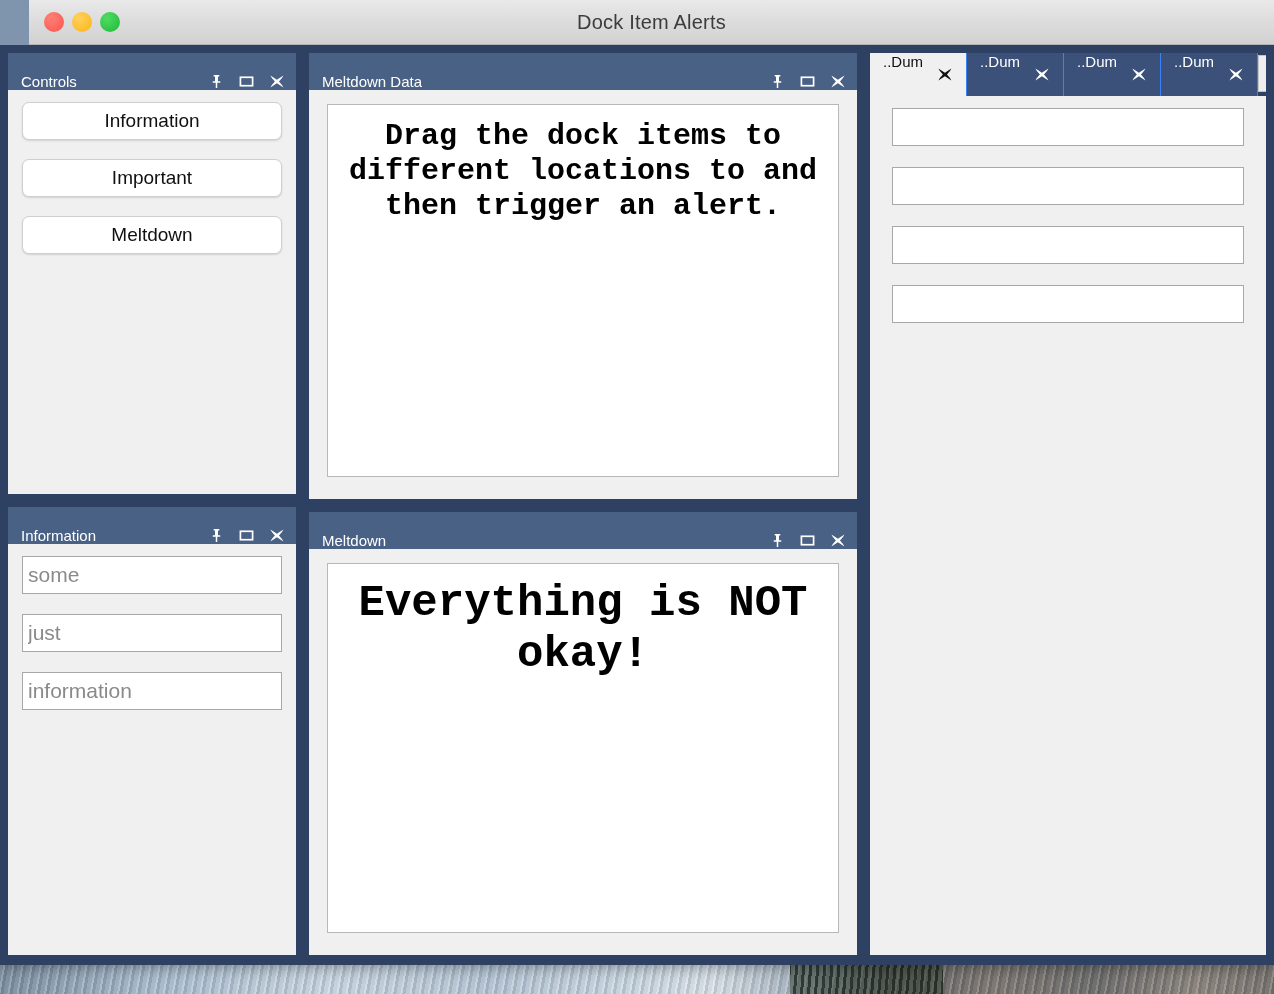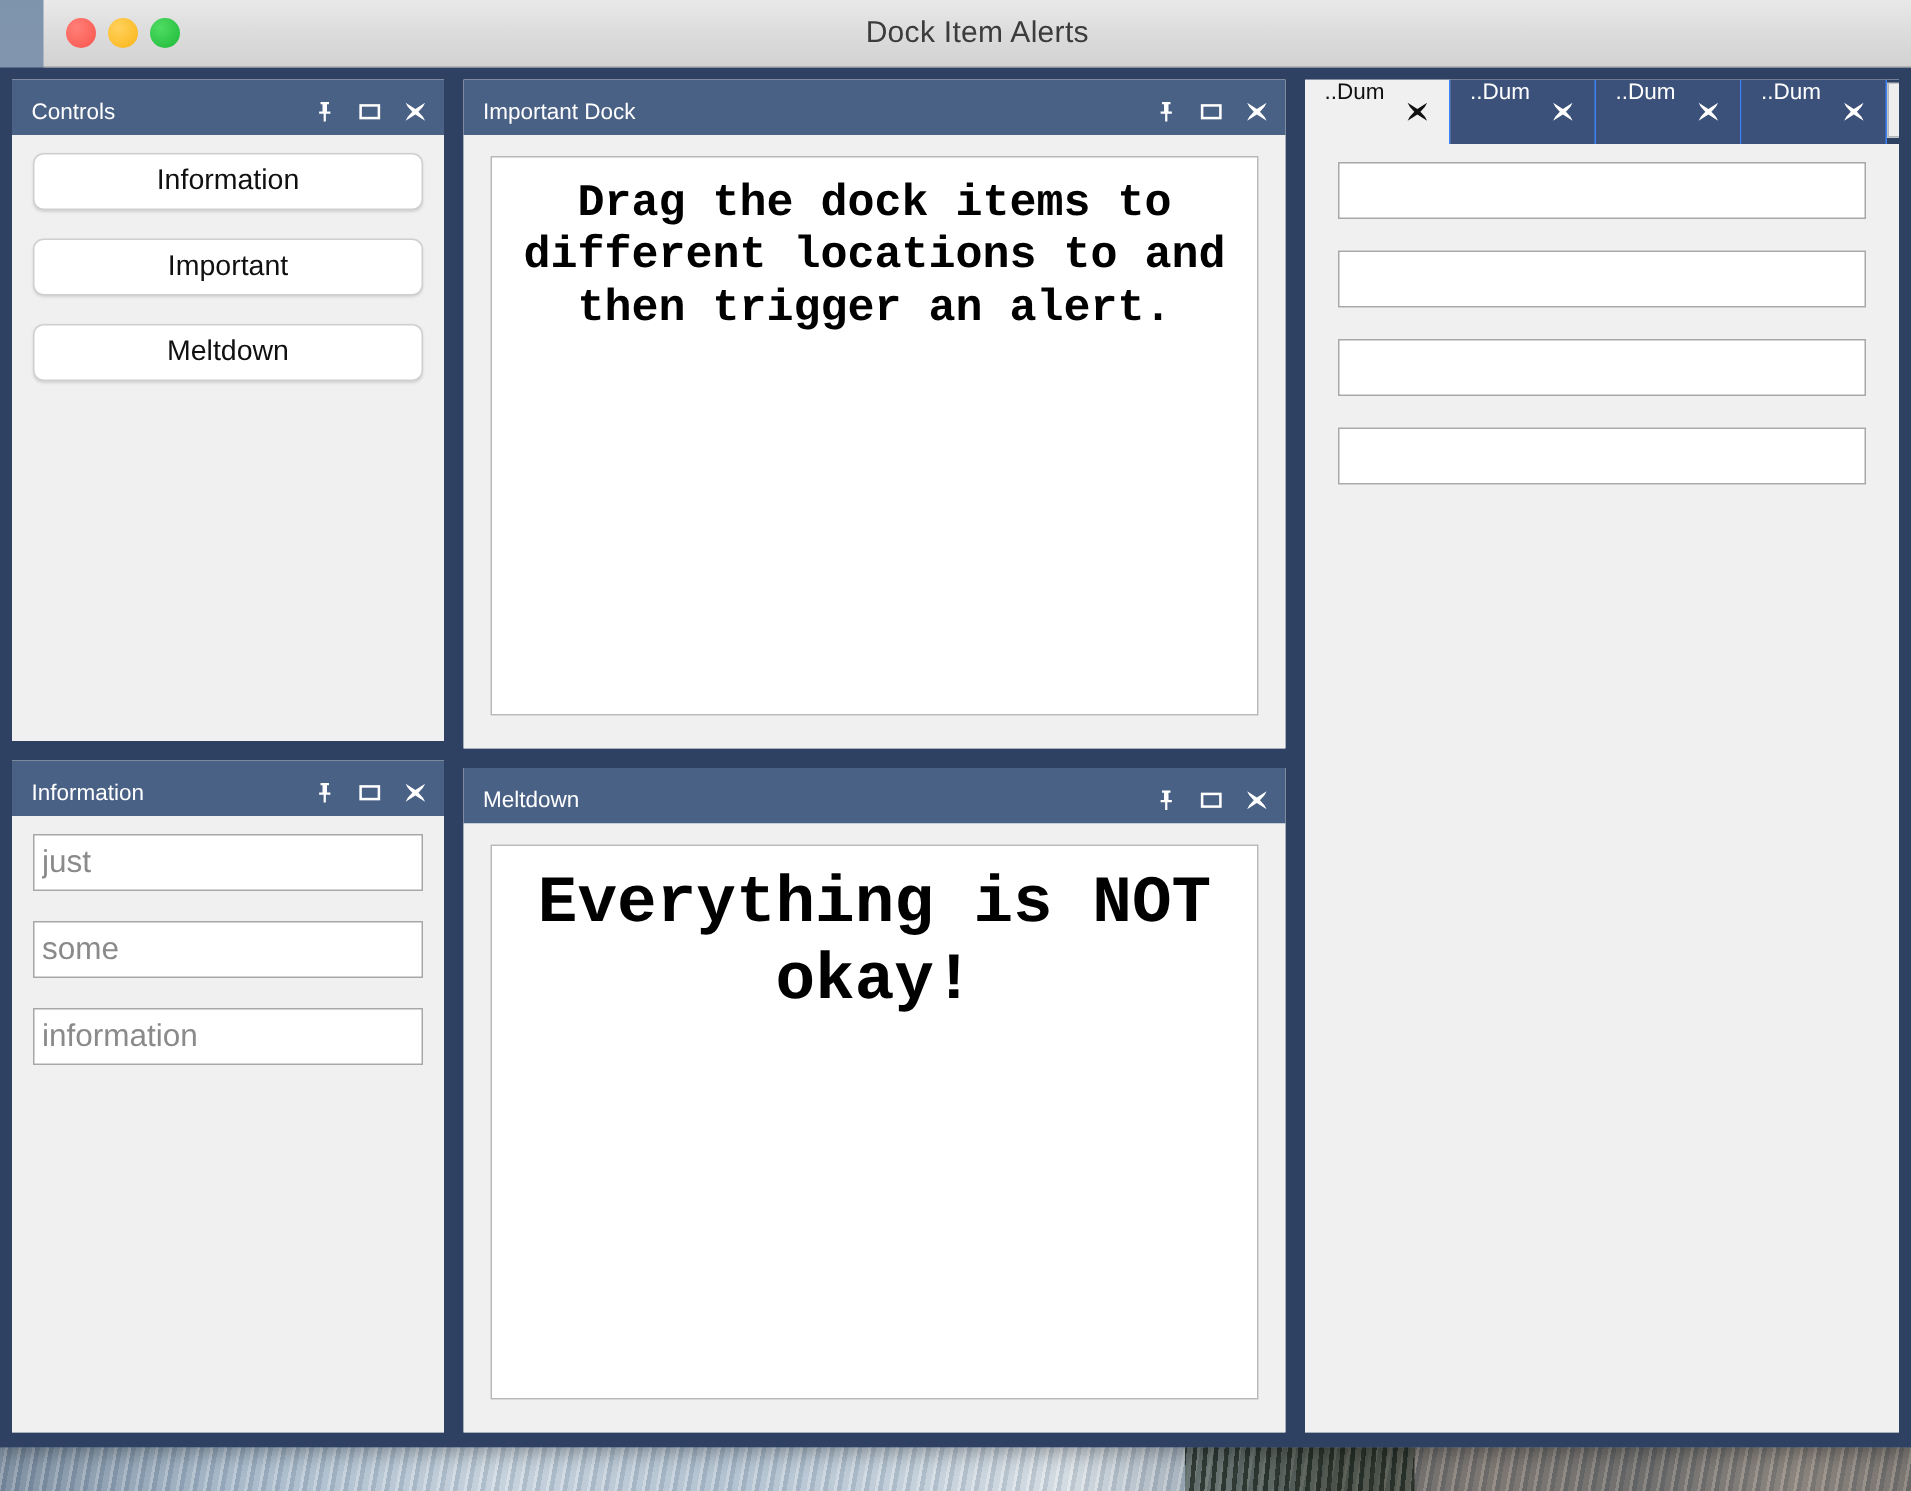--- a/index.html
+++ b/index.html
@@ -116,21 +116,21 @@
     flex-direction: column;
     background: #f0f0f0;
     min-height: 0;
     overflow: hidden;
   }
   .panel-header {
     height: 37px;
     flex: 0 0 37px;
     background: #4a6186;
     display: flex;
-    align-items: flex-start;
+    align-items: flex-end;
     padding: 13px 11px 0 13px;
     user-select: none;
   }
   .panel-title {
     color: #ffffff;
     font-size: 15px;
     white-space: nowrap;
     overflow: hidden;
   }
   .panel-header-buttons {
@@ -347,32 +347,32 @@
                   </svg>
               </span>
               <span class="hdr-btn">
                 <svg width="16" height="15" viewBox="0 0 18 16">
                     <path d="M1.6 1.2 L8.9 6.0 L16.2 1.2 L14.6 4.2 L11.2 8.0 L14.6 11.8 L16.2 14.8 L8.9 10.0 L1.6 14.8 L3.2 11.8 L6.6 8.0 L3.2 4.2 Z" fill="#fff"></path>
                   </svg>
               </span>
             </span>
           </div>
           <div class="panel-body">
+            <input class="txt-input info-input" type="text" placeholder="some" style="">
             <input class="txt-input info-input" type="text" placeholder="just" style="">
-            <input class="txt-input info-input" type="text" placeholder="some" style="">
             <input class="txt-input info-input" type="text" placeholder="information" style="">
           </div>
         </div>
       </div>
 
       <div class="dock-col col-mid">
 
         <div class="panel" style="flex:0 0 446px;">
           <div class="panel-header">
-            <span class="panel-title">Important Dock</span>
+            <span class="panel-title">Meltdown Data</span>
             <span class="panel-header-buttons">
               <span class="hdr-btn">
                 <svg width="15" height="15" viewBox="0 0 16 16">
                     <path d="M5 1h6v1.6H9.6v5.2H12V9.4H8.8V15H7.2V9.4H4V7.8h2.4V2.6H5z" fill="#fff"></path>
                   </svg>
               </span>
               <span class="hdr-btn">
                 <svg width="15" height="15" viewBox="0 0 16 16">
                     <rect x="1.5" y="3.5" width="13" height="9" fill="none" stroke="#fff" stroke-width="1.8"></rect>
                   </svg>

